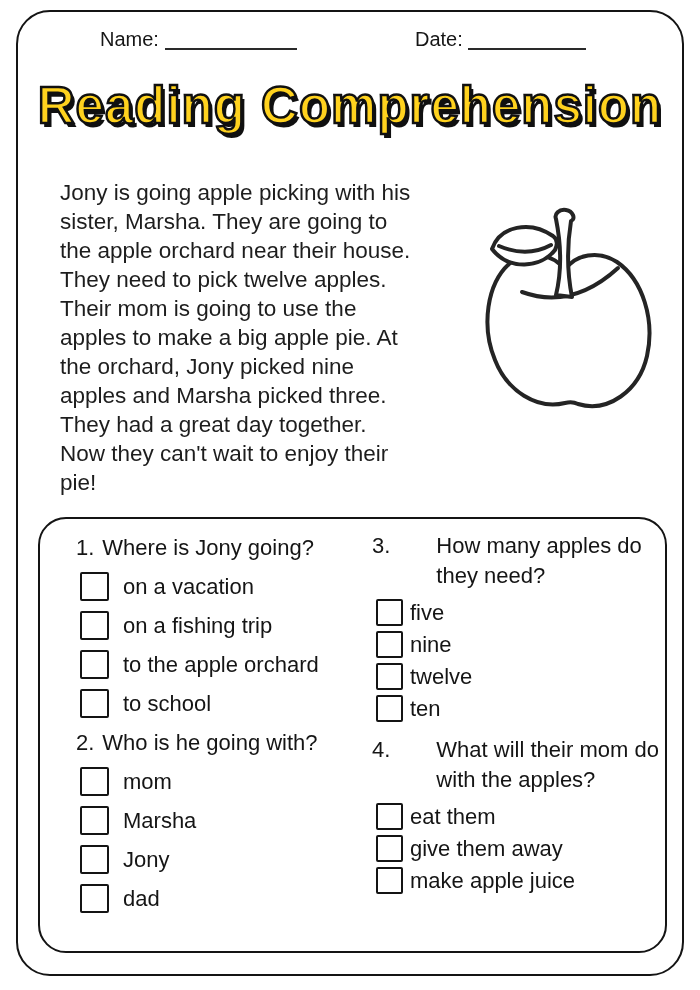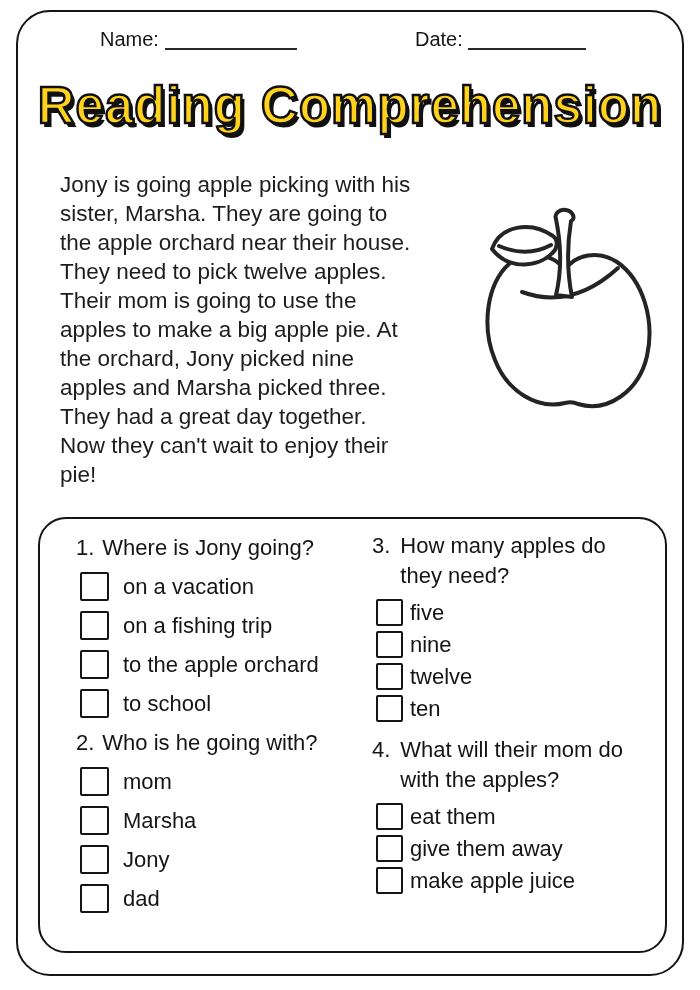--- a/index.html
+++ b/index.html
@@ -40,21 +40,21 @@
     font-size: 51px;
     font-weight: bold;
     letter-spacing: 1px;
     color: #FFD21E;
     -webkit-text-stroke: 2.5px #101010;
     text-shadow: 3px 4px 0 #101010;
   }
   
   .story {
     position: absolute;
-    left: 60px; top: 170px; width: 430px;
+    left: 60px; top: 178px; width: 430px;
     font-size: 22.5px;
     line-height: 29px;
     color: #1d1d1d;
   }
   
   .apple-art { position: absolute; left: 468px; top: 198px; width: 200px; height: 212px; }
   
   .quiz-box {
     position: absolute;
     left: 38px; top: 517px;
@@ -62,21 +62,21 @@
     border: 2.5px solid #141414;
     border-radius: 28px;
     background: #ffffff;
   }
   .col { position: absolute; top: 12px; }
   .left-col  { left: 18px;  width: 305px; }
   .right-col { left: 328px; width: 295px; }
   .qhead { display: flex; font-size: 22px; line-height: 30px; color: #151515; }
   .qhead .qnum { flex: 0 0 auto; margin-right: 8px; }
   .right-col .qhead .qnum { margin-right: 10px; }
-  .right-col .qhead .qtext { max-width: 238px; }
+  .right-col .qhead .qtext { max-width: 238px; margin-left: 36px; }
   .left-col .qhead { margin: 2px 0 9px 18px; }
   .right-col .qhead { margin: 0 0 8px 4px; }
   .opt { display: flex; align-items: center; }
   .left-col .opt { margin: 0 0 10px 2px; padding-left: 20px; }
   .right-col .opt { margin: 0 0 5px 0; padding-left: 8px; }
   .cb {
     display: inline-block;
     border: 2.5px solid #141414;
     background: #ffffff;
     border-radius: 2px;

